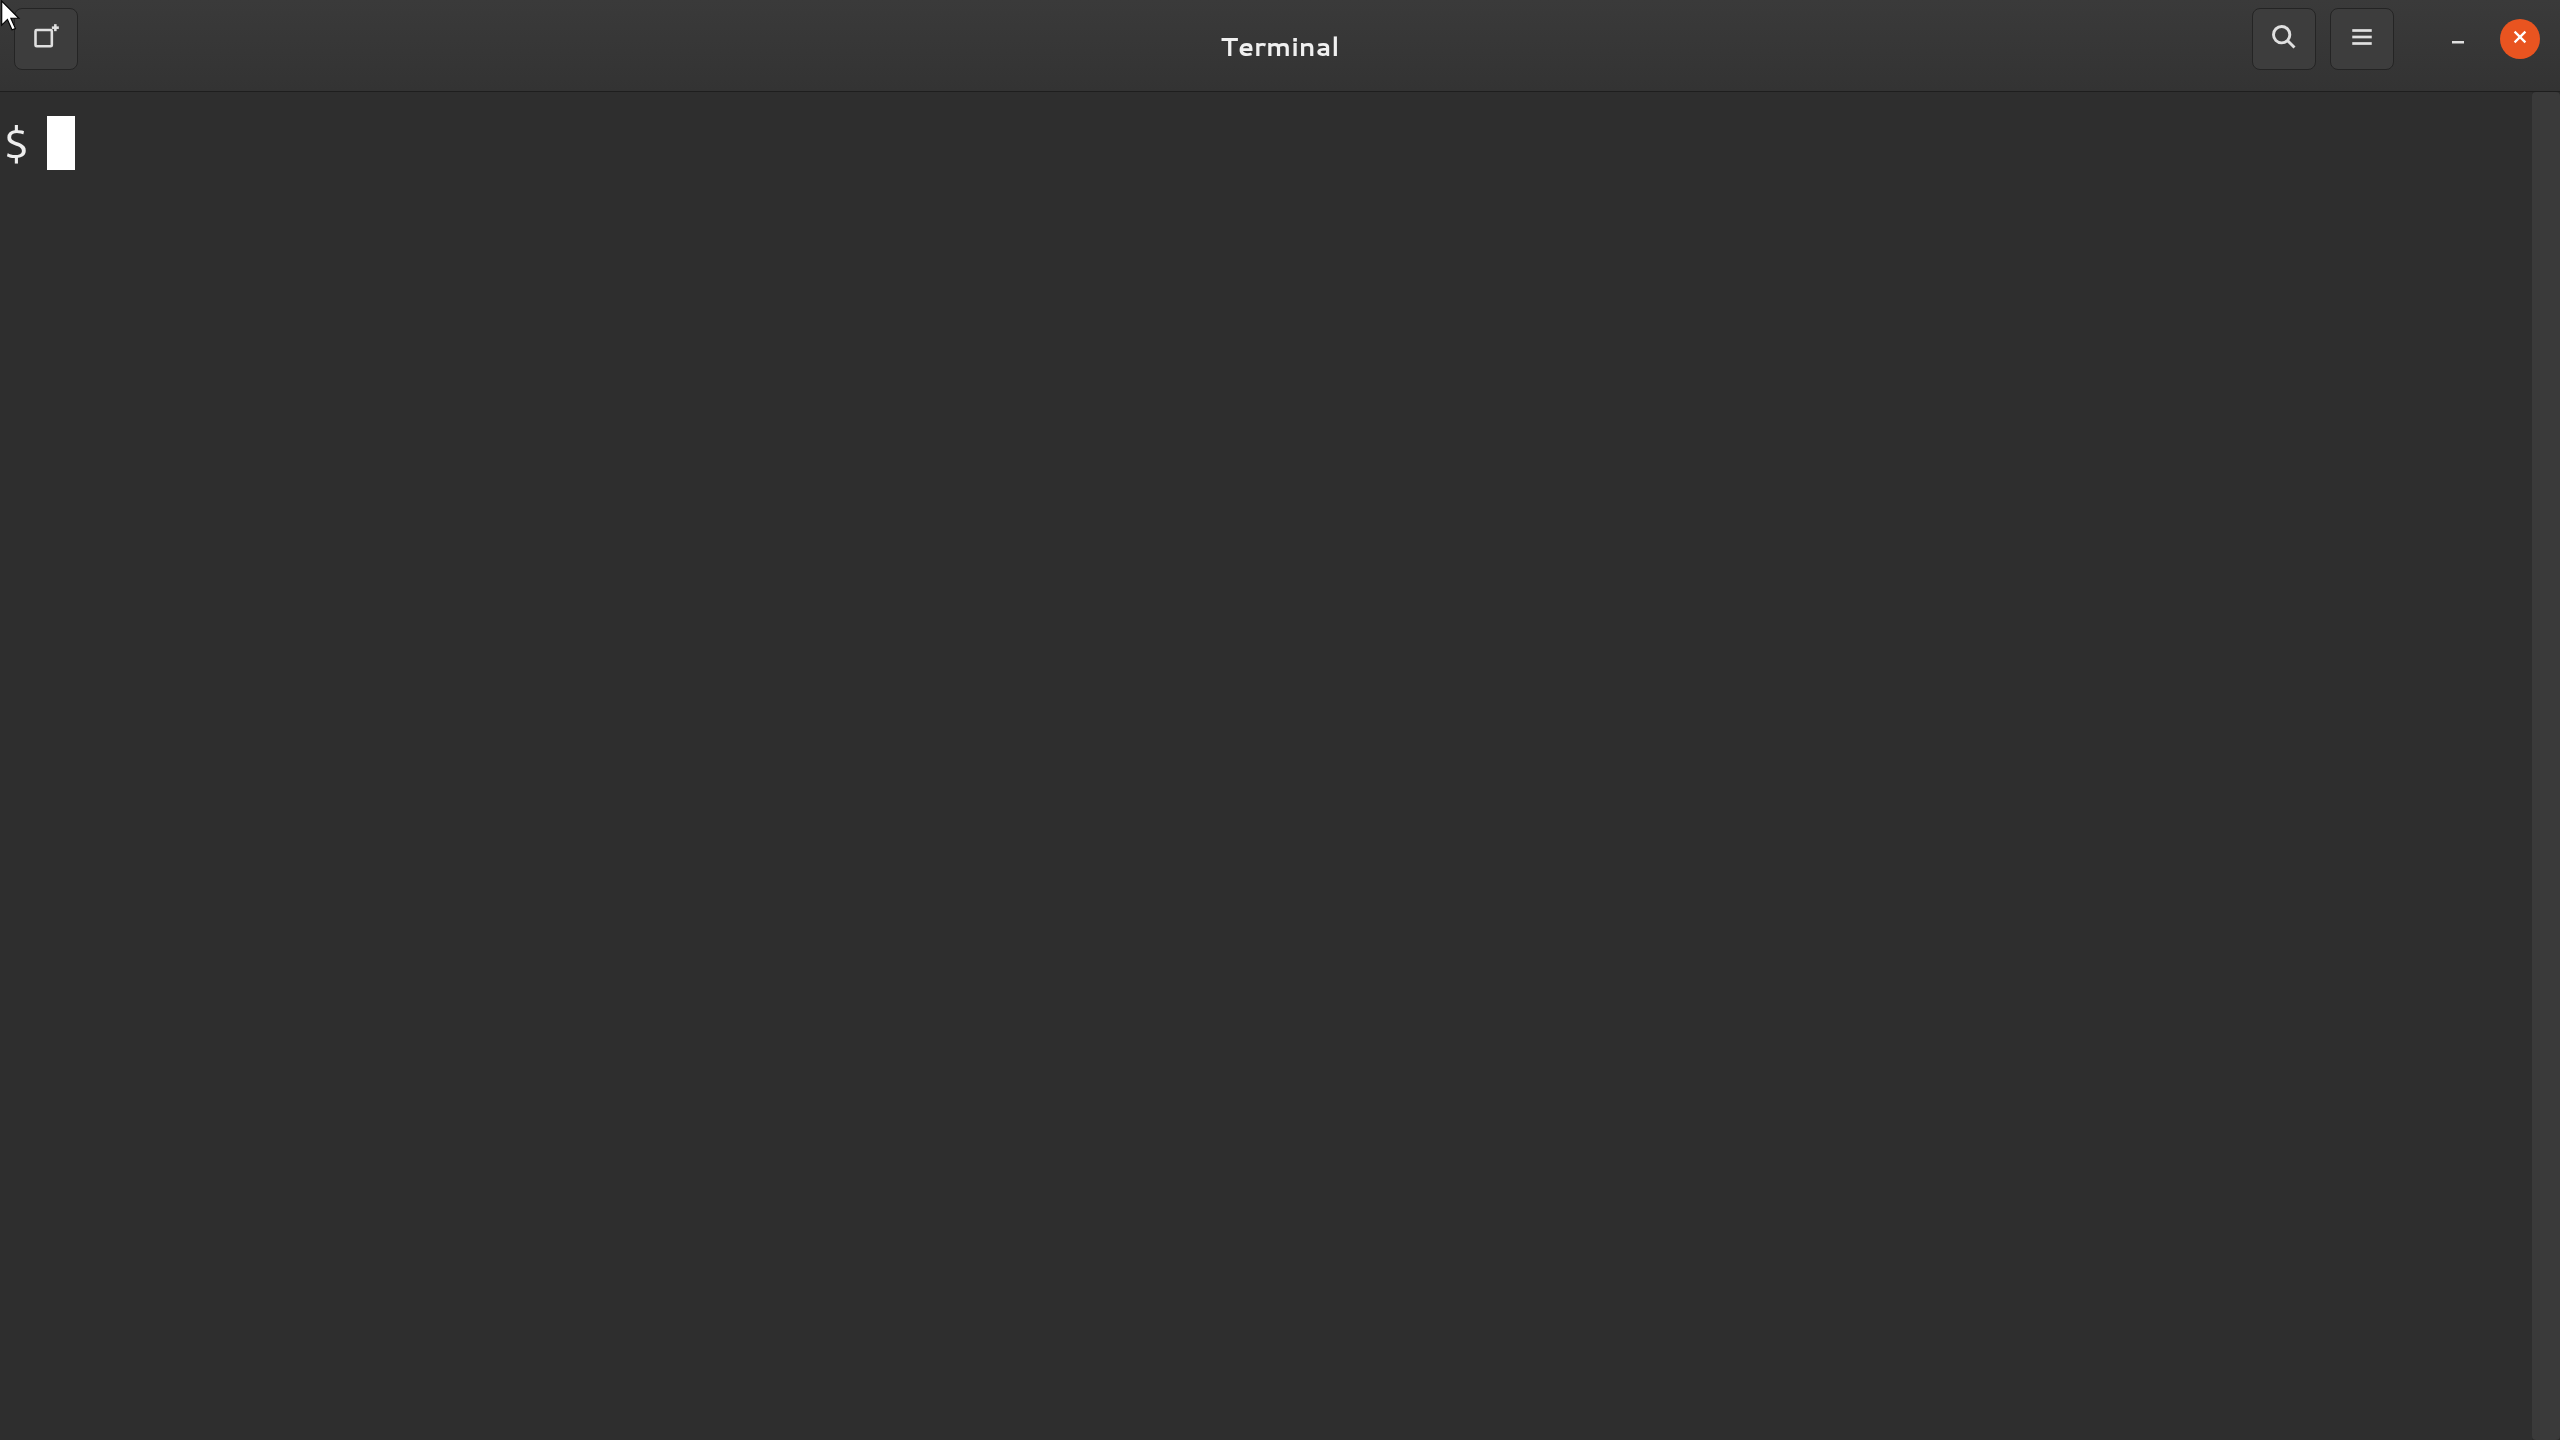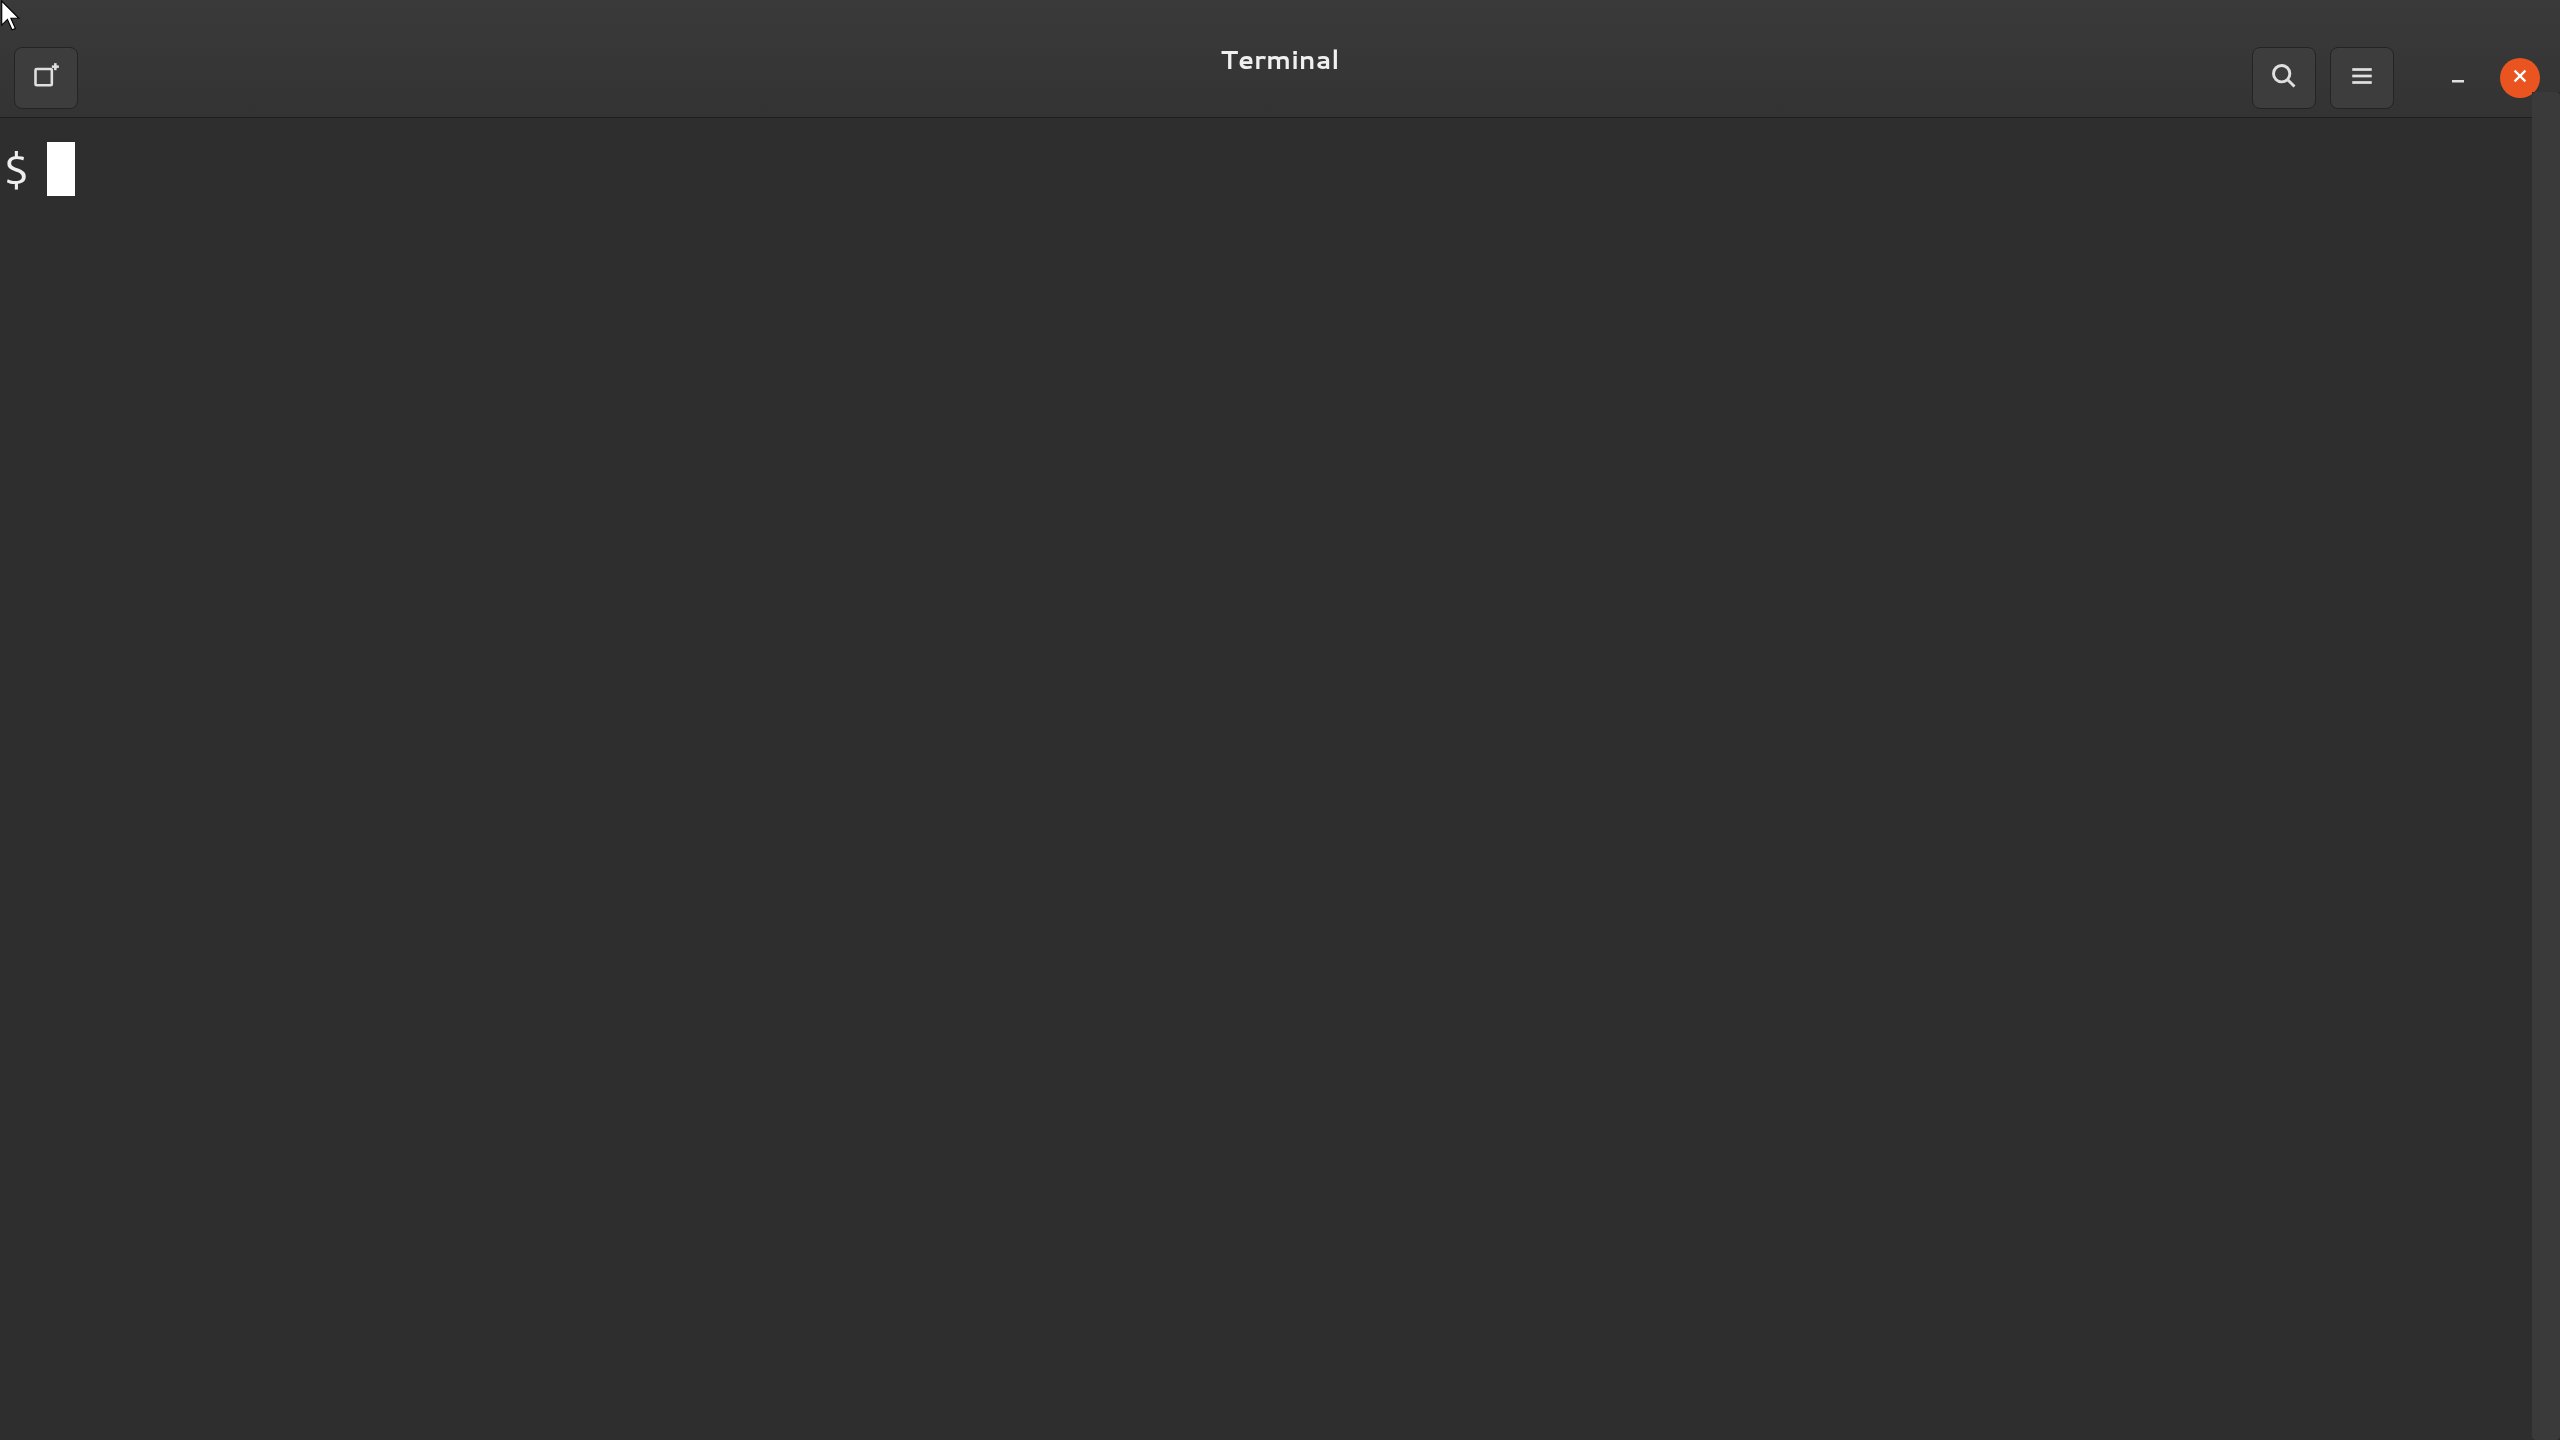--- a/index.html
+++ b/index.html
@@ -11,25 +11,25 @@
     body {
       width: 2560px;
       height: 1440px;
       background: #2e2e2e;
       font-family: 'Cantarell', 'Ubuntu', sans-serif;
       overflow: hidden;
       position: relative;
     }
     
     .titlebar {
-      height: 118px;
+      height: 92px;
       background: linear-gradient(to bottom, #3a3a3a, #333333);
       border-bottom: 1px solid #1e1e1e;
       display: flex;
-      align-items: flex-end;
+      align-items: flex-start;
       padding: 8px 14px;
       position: relative;
     }
     
     .titlebar-left {
       display: flex;
       align-items: center;
       gap: 10px;
     }
     

